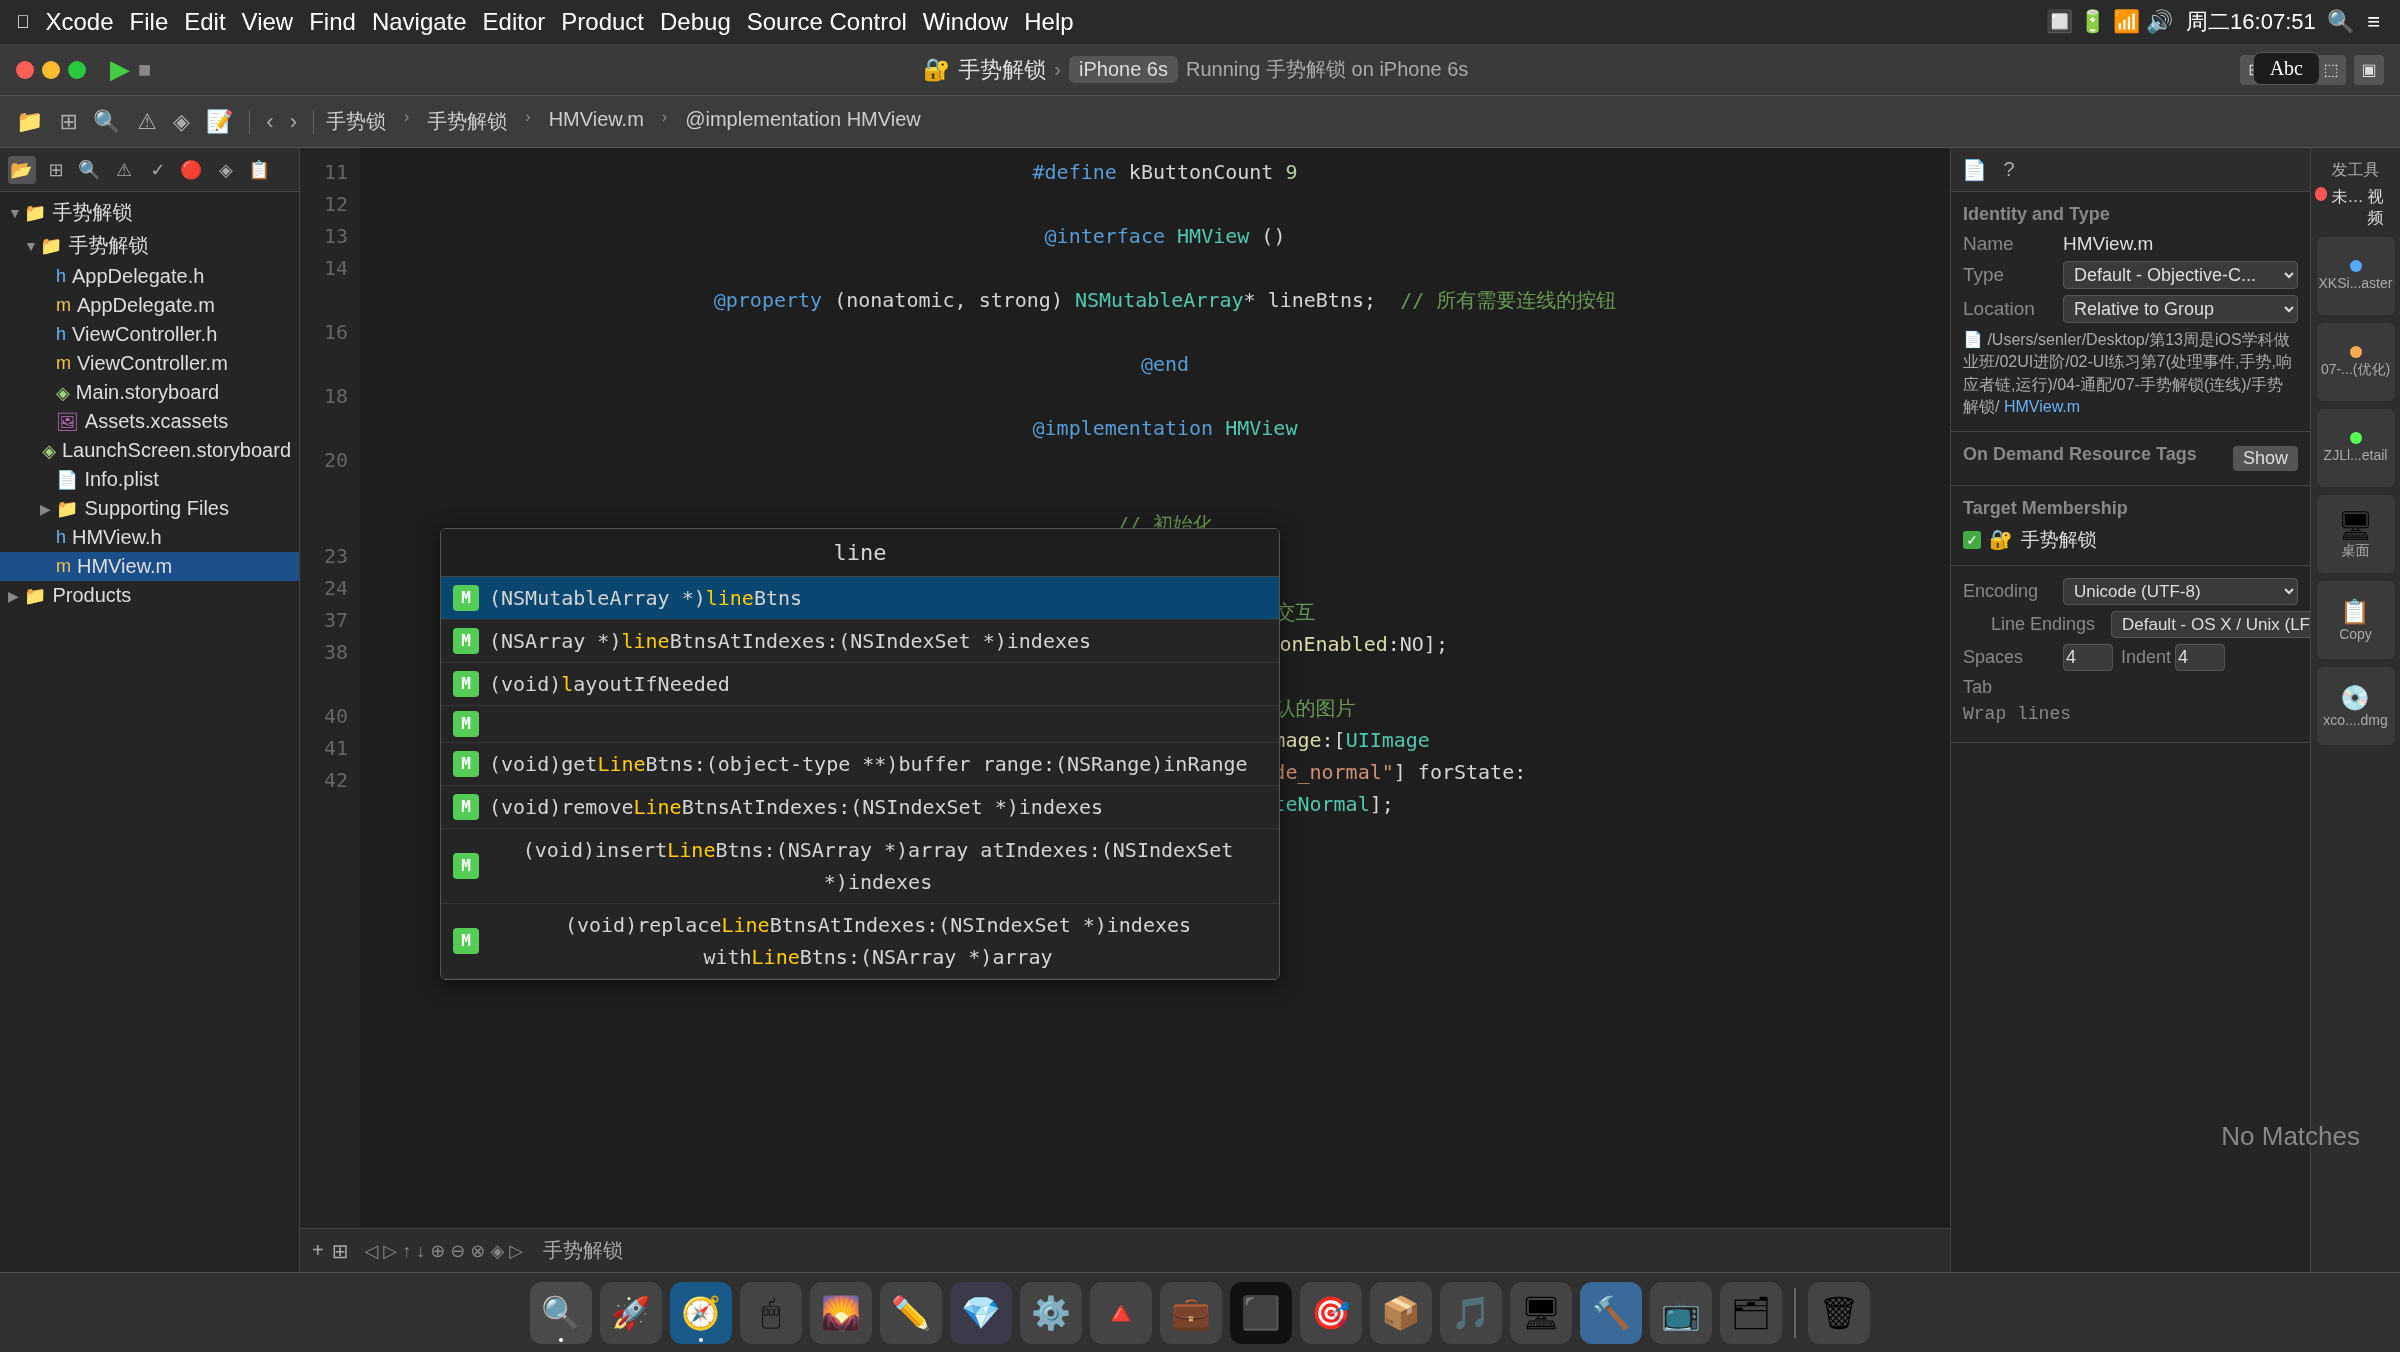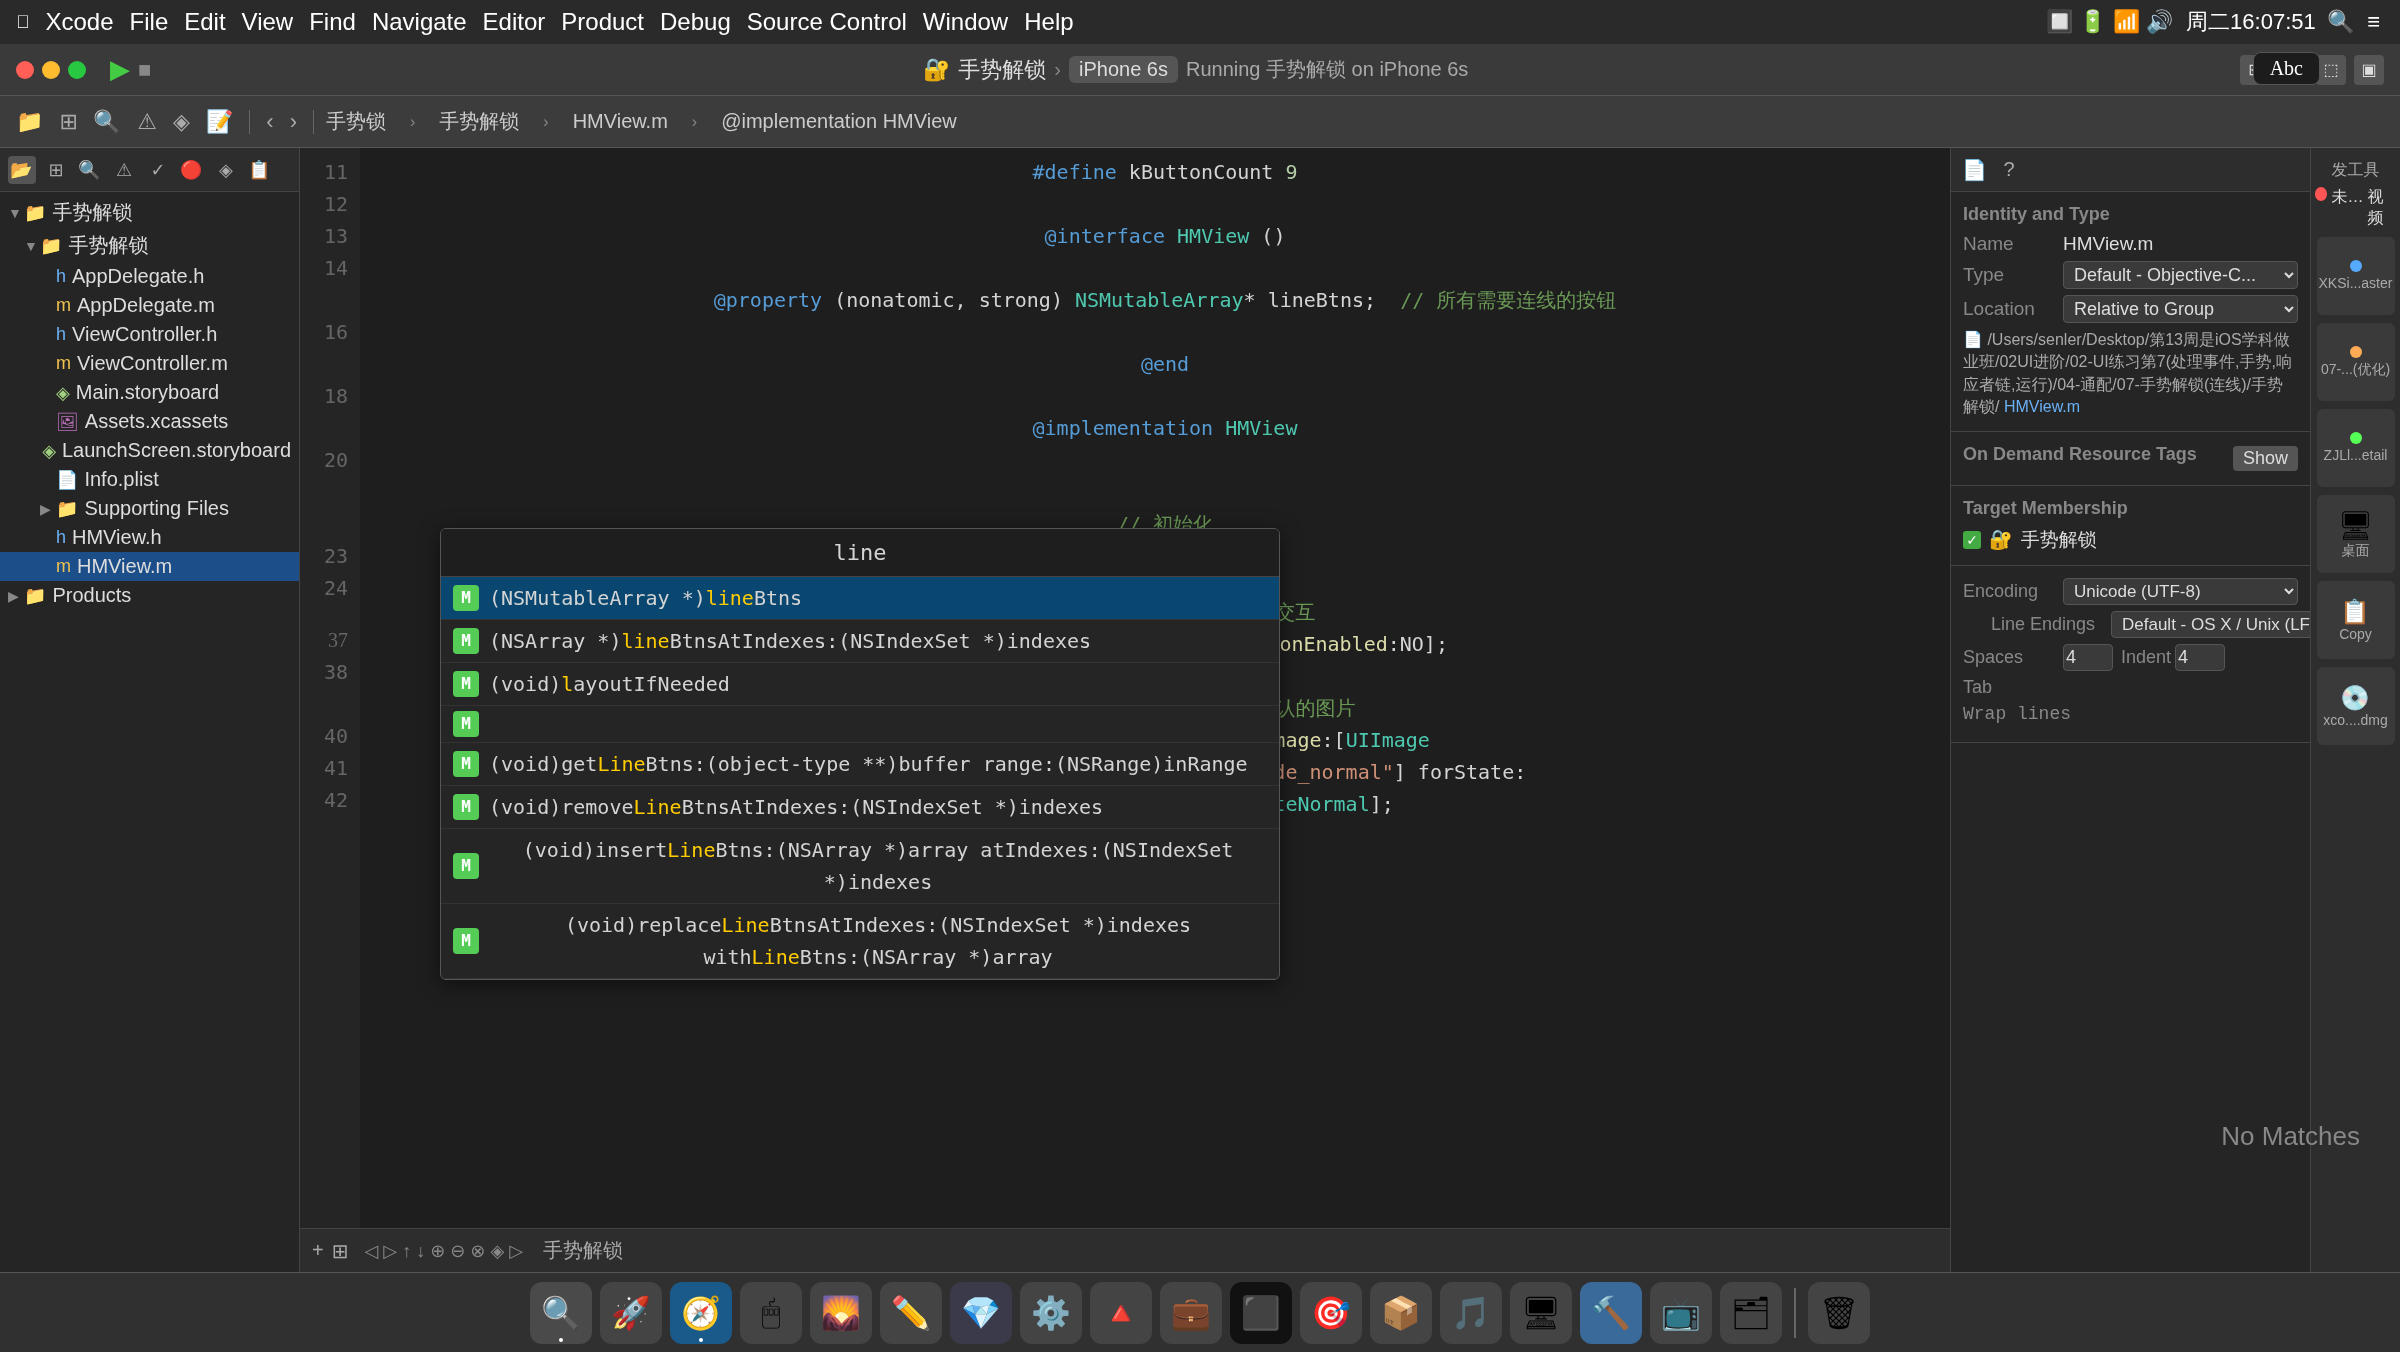--- a/index.html
+++ b/index.html
@@ -135,22 +135,22 @@
       padding: 4px;
     }
     .toolbar-sep {
       width: 1px;
       height: 24px;
       background: #666;
       margin: 0 4px;
     }
     .breadcrumb {
       display: flex;
-      align-items: center;
-      gap: 24px;
+      align-items: flex-start;
+      gap: 18px;
       font-size: 20px;
       color: #ccc;
     }
     .breadcrumb-sep {
       color: #888;
       font-size: 16px;
     }
 
     
     .main-content {
@@ -713,21 +713,21 @@
           <div style="opacity:0;">15</div>
           <div>16</div>
           <div style="opacity:0;">17</div>
           <div>18</div>
           <div style="opacity:0;">19</div>
           <div>20</div>
           <div style="opacity:0;">21</div>
           <div style="opacity:0;">22</div>
           <div>23</div>
           <div>24</div>
-          <div style="margin-top:20px;font-family:Liberation Serif, serif;">37</div>
+          <div style="">37</div>
           <div>38</div>
           <div style="opacity:0;">39</div>
           <div>40</div>
           <div>41</div>
           <div style="opacity:0;"></div>
           <div style="opacity:0;"></div>
           <div>42</div>
         </div>
         <div class="code-content">
           <div class="code-line"><span class="kw2">#define</span><span class="normal"> kButtonCount </span><span class="num">9</span></div>

